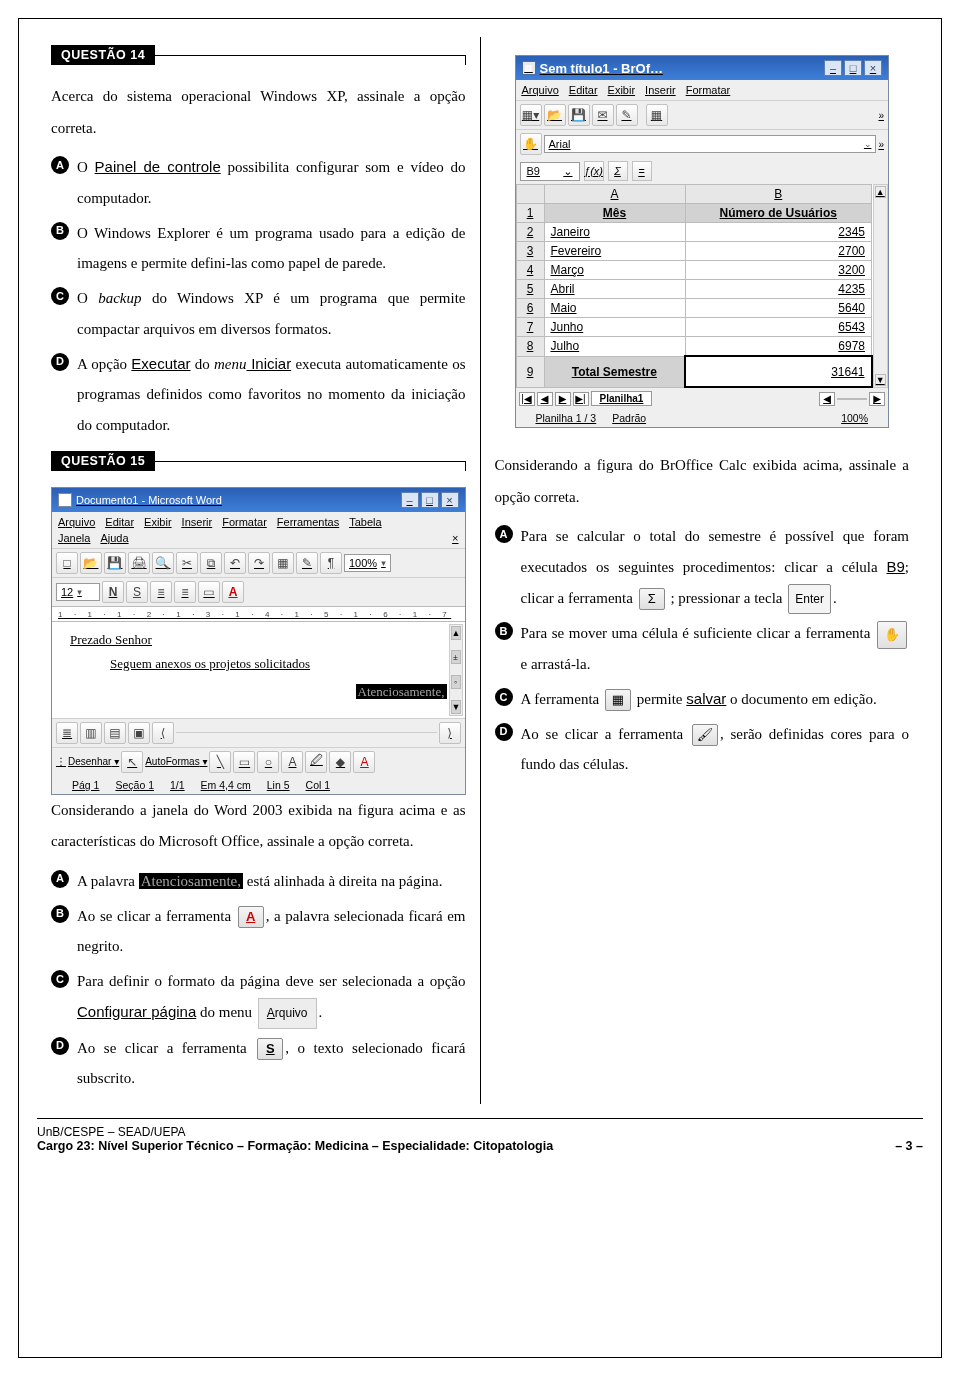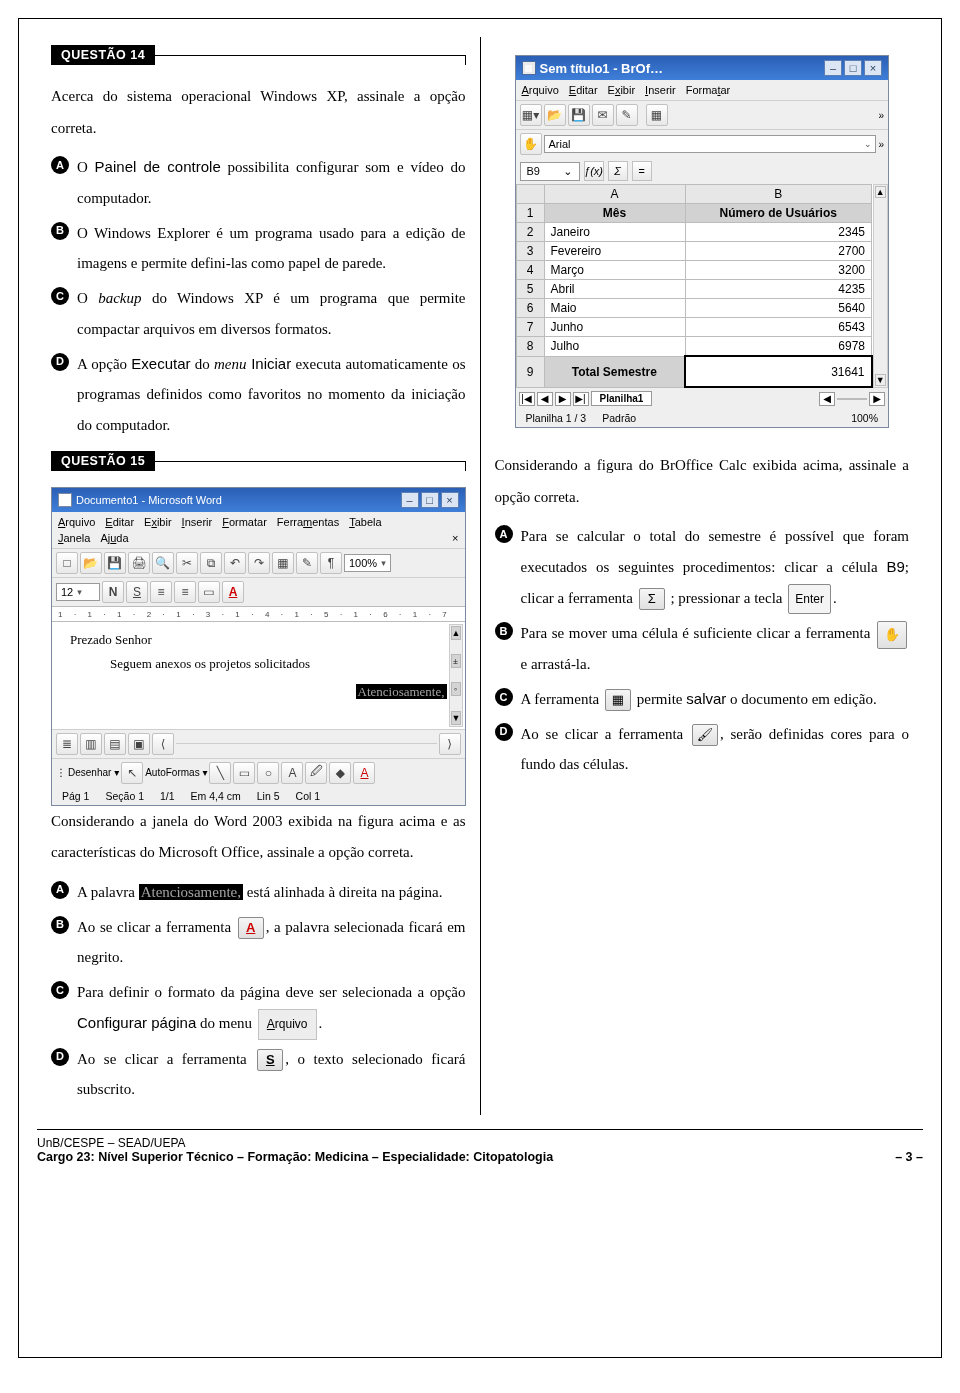--- a/index.html
+++ b/index.html
@@ -10,43 +10,43 @@
   .col-left { border-right: 1px solid #000; }
   .q-header { position: relative; margin: 8px 0 14px 0; height: 22px; }
   .q-header .bar { height: 1px; background: #000; position: absolute; top: 10px; left: 0; right: 0; }
   .q-header .tick { width: 1px; height: 10px; background: #000; position: absolute; right: 0; top: 10px; }
   .q-header .label { position: absolute; left: 0; top: 0; background: #000; color: #fff; font-family: Arial, sans-serif; font-weight: bold; font-size: 12.5px; padding: 3px 10px; letter-spacing: .5px; }
   p.body { line-height: 2.1; text-align: justify; margin: 0 0 8px 0; }
   .opts { margin: 6px 0 10px 0; }
   .opt { display: flex; margin: 4px 0; line-height: 2.05; text-align: justify; }
   .opt .bullet { width: 18px; height: 18px; border-radius: 50%; background: #000; color: #fff; font-family: Arial, sans-serif; font-weight: bold; font-size: 11px; display: flex; align-items: center; justify-content: center; flex: 0 0 18px; margin-right: 8px; margin-top: 4px; }
   .opt .txt { flex: 1; }
-  .sans { font-family: Arial, Helvetica, sans-serif; }
+  .sans { font-family: Arial, Helvetica, sans-serif; text-decoration: underline; }
   .it { font-style: italic; }
   .hl { background: #000; color: #a3a3a3; padding: 0 2px; }
   .tool-icon { display: inline-flex; vertical-align: middle; background: linear-gradient(#f6f6f6,#e0e0e0); border: 1px solid #8a8a8a; border-radius: 2px; width: 26px; height: 22px; align-items: center; justify-content: center; font-size: 13px; font-family: Arial, sans-serif; margin: 0 2px; }
   .key-icon { display: inline-block; vertical-align: middle; border: 1px solid #8a8a8a; background: #f4f4f4; font-family: Arial, sans-serif; font-size: 12px; padding: 2px 6px; border-radius: 2px; margin: 0 2px; }
   .menu-icon { display: inline-block; vertical-align: middle; border: 1px solid #c2c2c2; background: #ededed; font-family: Arial, sans-serif; font-size: 12px; padding: 2px 8px; margin: 0 2px; }
   
-  .win { border: 1px solid #7b8aa0; background: #f2f2f2; font-family: Tahoma, Arial, sans-serif; font-size: 11px; }
+  .win { border: 1px solid #7b8aa0; background: #f2f2f2; font-family: Tahoma, Arial, sans-serif; font-size: 11px; text-decoration: underline; }
   .win-title { background: linear-gradient(#2a5fb5,#3f7fd9); color: #fff; padding: 4px 6px; display: flex; align-items: center; justify-content: space-between; }
   .win-title .t { display: flex; align-items: center; gap: 4px; }
   .win-title .btns { display: flex; gap: 2px; }
   .win-title .wb { width: 18px; height: 16px; background: #dbe5f3; border: 1px solid #5c7fb3; display: flex; align-items: center; justify-content: center; color: #2a4060; font-size: 11px; }
   .menubar { background: #efefef; padding: 4px 6px; display: flex; flex-wrap: wrap; gap: 10px; color: #000; }
   .menubar span u { text-decoration: underline; }
   .toolbar { background: #efefef; border-top: 1px solid #d0d0d0; padding: 3px 4px; display: flex; align-items: center; gap: 2px; flex-wrap: wrap; }
   .toolbar .b { width: 22px; height: 22px; border: 1px solid #c1c1c1; background: linear-gradient(#fff,#e8e8e8); display: flex; align-items: center; justify-content: center; font-size: 12px; color: #444; border-radius: 2px; }
   .toolbar .sel { border: 1px solid #9a9a9a; background: #fff; padding: 2px 4px; display: flex; align-items: center; gap: 4px; font-size: 11px; }
   .toolbar .sel .dd { font-size: 9px; color: #555; }
   .ruler { height: 16px; background: #fff; border-top: 1px solid #bbb; border-bottom: 1px solid #bbb; font-size: 8px; padding: 0 6px; letter-spacing: 4.5px; color: #444; line-height: 16px; }
-  .doc-area { background: #fff; padding: 10px 18px 23px 18px; font-family: 'Times New Roman', serif; font-size: 13px; position: relative; }
+  .doc-area { background: #fff; padding: 10px 18px 12px 18px; font-family: 'Times New Roman', serif; font-size: 13px; position: relative; }
   .doc-area .scroll { position: absolute; right: 2px; top: 2px; width: 14px; bottom: 2px; background: #eee; border: 1px solid #ccc; display: flex; flex-direction: column; justify-content: space-between; padding: 1px; }
   .doc-area .scroll .sb { height: 14px; background: #d4d4d4; border: 1px solid #b8b8b8; font-size: 9px; text-align: center; line-height: 12px; }
-  .statusbar { background: #efefef; padding: 3px 10px; display: flex; gap: 16px; font-size: 10.5px; }
+  .statusbar { background: #efefef; padding: 3px 20px; display: flex; gap: 16px; font-size: 10.5px; }
   
   .calc-table { border-collapse: collapse; width: 100%; background: #fff; font-family: Arial, sans-serif; font-size: 12px; }
   .calc-table th, .calc-table td { border: 1px solid #bcbcbc; padding: 2px 6px; }
   .calc-table th { background: #e7e7e7; font-weight: normal; text-align: center; }
   .calc-table td.rn { background: #e7e7e7; text-align: center; width: 28px; }
   .calc-table td.hdr { background: #d2d2d2; font-weight: bold; text-align: center; }
   .calc-table td.r { text-align: right; }
   .calc-table td.sel { border: 2px solid #000; }
   .sheet-tabs { background: #efefef; padding: 3px; display: flex; align-items: center; gap: 2px; font-size: 10px; }
   .sheet-tabs .nb { width: 16px; height: 14px; border: 1px solid #999; background: #fff; text-align: center; line-height: 12px; }

